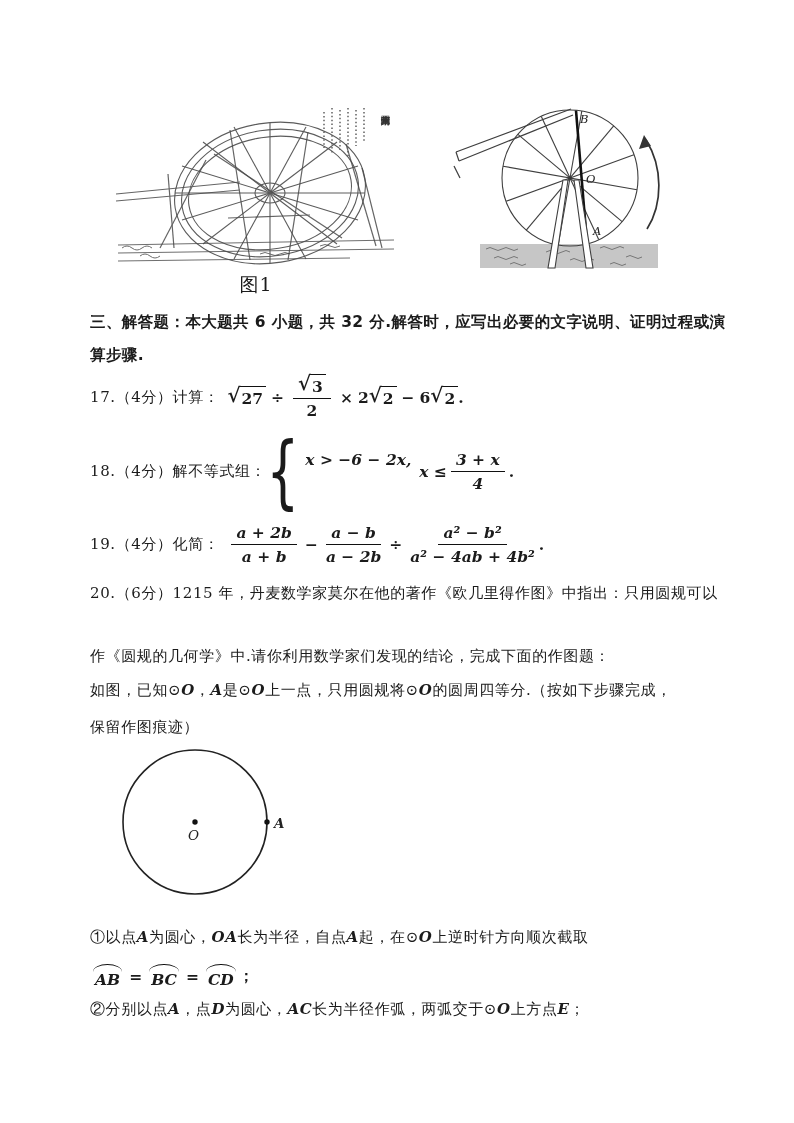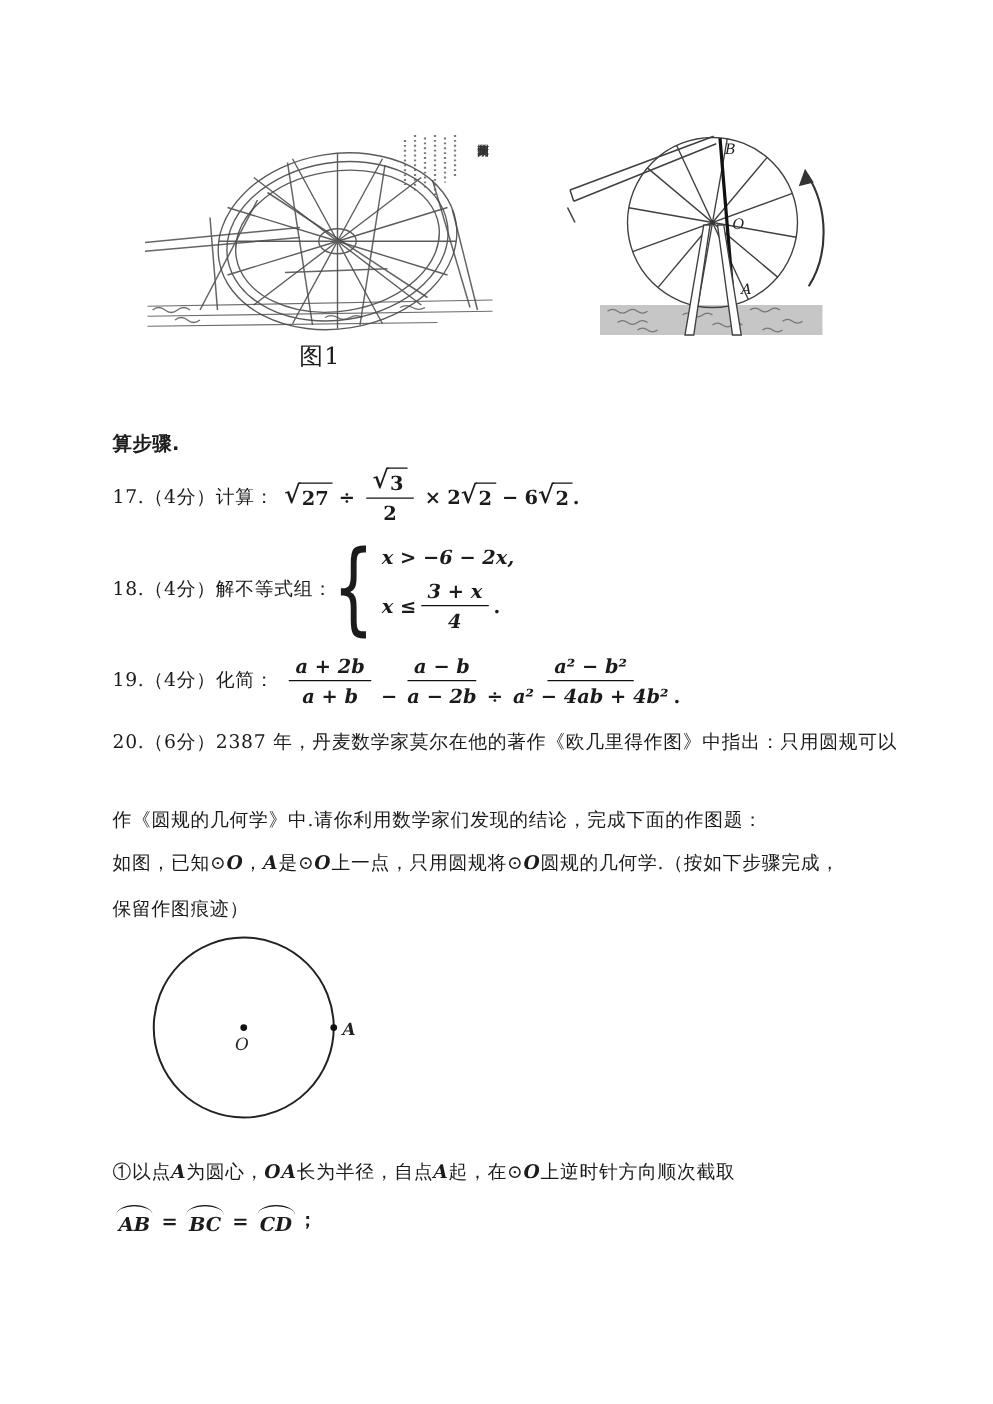--- a/index.html
+++ b/index.html
@@ -19,21 +19,21 @@
   
   .rad{display:inline-flex;align-items:flex-start;}
   .rad .rsign{font-size:1.28em;line-height:0.9;font-weight:bold;transform:translateY(1px);}
   .rad .rbody{border-top:1.7px solid #111;padding:2px 3px 0 2px;margin-left:-1px;}
   
   .oarc{position:relative;display:inline-block;padding:6px 3px 0;margin:16px 2px;}
   .oarc::before{content:'';position:absolute;left:1px;right:1px;top:0;height:7px;
      border-top:1.8px solid #111;border-radius:50% 50% 0 0 / 100% 100% 0 0;}
   .brace{display:inline-block;font-family:"DejaVu Sans",sans-serif;font-weight:400;
      font-size:52px;transform:scaleY(1.55);transform-origin:center;margin-right:6px;line-height:1;}
-  .sys{display:flex;flex-direction:column;justify-content:center;gap:8px;}
+  .sys{display:flex;flex-direction:row;justify-content:center;gap:8px;}
   .cap{font-size:19px;text-align:center;letter-spacing:1px;}
   svg text{font-family:"DejaVu Serif",serif;}
 </style>
 </head>
 <body>
 
 <div class="page">
 
   <div class="abs" style="left:110px;top:98px;width:292px;">
     <svg width="292" height="170" viewBox="0 0 292 170">
@@ -130,20 +130,21 @@
       <g>
         <path d="M197,137 C 213,112 213,75 196,48" stroke="#333" stroke-width="1.7" fill="none"></path>
         <polygon points="194,43 189,57 201,54" fill="#333"></polygon>
       </g>
       <text x="130" y="31" font-size="11.5" font-style="italic" fill="#222">B</text>
       <text x="136" y="91" font-size="11.5" font-style="italic" fill="#222">O</text>
       <text x="143" y="143" font-size="11.5" font-style="italic" fill="#222">A</text>
     </svg>
   </div>
 
+  <div class="abs hdr" style="left:90px;top:312px;">三、解答题：本大题共 6 小题，共 32 分.解答时，应写出必要的文字说明、证明过程或演</div>
   <div class="abs hdr" style="left:90px;top:345px;">算步骤.</div>
 
   <div class="abs mrow" style="left:90px;top:374px;height:46px;">
     <span class="cjk">17.</span>
     <span class="cjk">（4分）</span>
     <span class="cjk">计算：</span>
     <span class="math mrow" style="margin-left:8px;">
       <span class="rad">
           <span class="rsign">√</span>
           <span class="rbody">27</span>
@@ -187,46 +188,46 @@
         </span>
         <span>.</span>
       </span>
     </span>
   </div>
 
   <div class="abs mrow" style="left:90px;top:518px;height:52px;">
     <span class="cjk">19.</span>
     <span class="cjk">（4分）</span>
     <span class="cjk">化简：</span>
-    <span class="math mrow mit" style="margin-left:8px;align-items:flex-end;">
+    <span class="math mrow mit" style="margin-left:8px;">
       <span class="frac">
           <span class="num">a + 2b</span>
           <span class="den">a + b</span>
         </span>
       <span style="font-style:normal;margin:0 4px;">−</span>
       <span class="frac">
           <span class="num">a − b</span>
           <span class="den">a − 2b</span>
         </span>
       <span style="font-style:normal;margin:0 4px;">÷</span>
       <span class="frac">
           <span class="num">a² − b²</span>
           <span class="den">a² − 4ab + 4b²</span>
         </span>
       <span style="font-style:normal;">.</span>
     </span>
   </div>
 
   <div class="abs cjk" style="left:90px;top:584px;">
-    <span>20.</span><span>（6分）</span><span>2387 年，丹麦数学家莫尔在他的著作《欧几里得作图》中指出：只用圆规可以</span>
+    <span>20.</span><span>（6分）</span><span>1215 年，丹麦数学家莫尔在他的著作《欧几里得作图》中指出：只用圆规可以</span>
   </div>
   <div class="abs cjk" style="left:90px;top:647px;">作《圆规的几何学》中.请你利用数学家们发现的结论，完成下面的作图题：</div>
 
   <div class="abs cjk" style="left:90px;top:681px;">
-    <span>如图，已知</span><span><span>⊙</span><span class="mvar">O</span></span><span>，</span><span class="mvar">A</span><span>是</span><span><span>⊙</span><span class="mvar">O</span></span><span>上一点，只用圆规将</span><span><span>⊙</span><span class="mvar">O</span></span><span>圆规的几何学.（按如下步骤完成，</span>
+    <span>如图，已知</span><span><span>⊙</span><span class="mvar">O</span></span><span>，</span><span class="mvar">A</span><span>是</span><span><span>⊙</span><span class="mvar">O</span></span><span>上一点，只用圆规将</span><span><span>⊙</span><span class="mvar">O</span></span><span>的圆周四等分.（按如下步骤完成，</span>
   </div>
   <div class="abs cjk" style="left:90px;top:718px;">保留作图痕迹）</div>
 
   <div class="abs" style="left:118px;top:745px;">
     <svg width="190" height="158" viewBox="0 0 190 158">
       <circle cx="77" cy="77" r="72" fill="none" stroke="#222" stroke-width="1.6"></circle>
       <circle cx="77" cy="77" r="2.7" fill="#111"></circle>
       <circle cx="149" cy="77" r="2.7" fill="#111"></circle>
       <text x="70" y="95" font-size="13.5" font-style="italic" fill="#222">O</text>
       <text x="156" y="83" font-size="13.5" font-style="italic" font-weight="bold" fill="#222">A</text>
@@ -239,14 +240,17 @@
 
   <div class="abs mrow math" style="left:90px;top:960px;height:32px;">
     <span class="oarc mvar">AB</span>
     <span style="margin:0 4px;">=</span>
     <span class="oarc mvar">BC</span>
     <span style="margin:0 4px;">=</span>
     <span class="oarc mvar">CD</span>
     <span class="cjk">；</span>
   </div>
 
+  <div class="abs cjk" style="left:90px;top:1000px;">
+    <span>②分别以点</span><span class="mvar">A</span><span>，点</span><span class="mvar">D</span><span>为圆心，</span><span class="mvar">AC</span><span>长为半径作弧，两弧交于</span><span><span>⊙</span><span class="mvar">O</span></span><span>上方点</span><span class="mvar">E</span><span>；</span>
+  </div>
 
 </div>
 
 </body></html>

